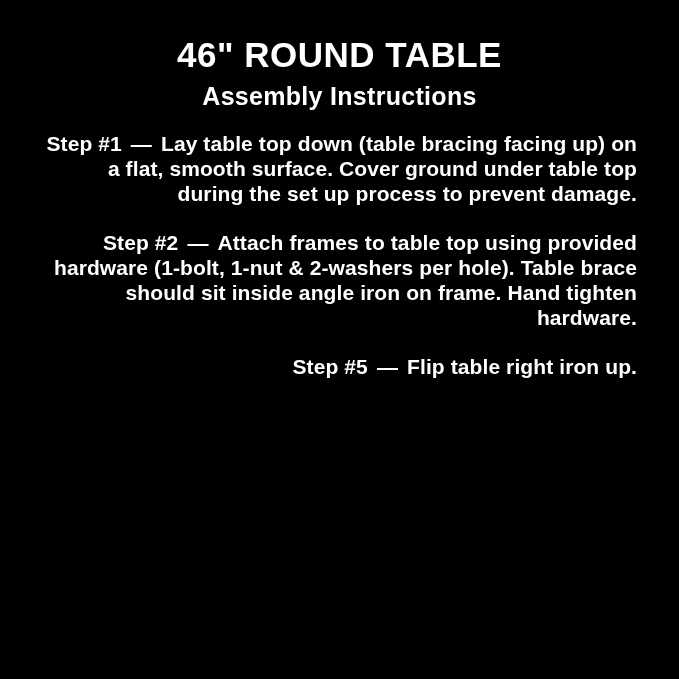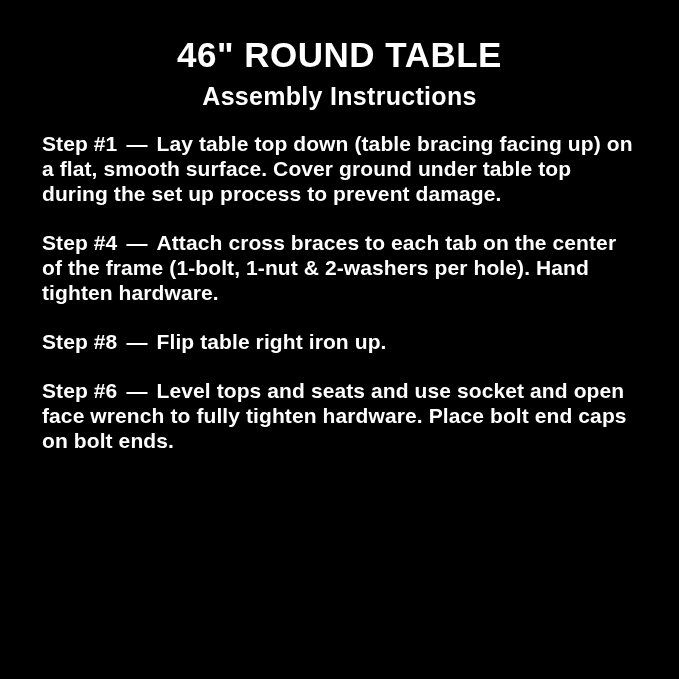--- a/index.html
+++ b/index.html
@@ -35,41 +35,41 @@
     margin: 6px 0 0 0;
   }
   .steps {
     padding: 20px 42px 0 42px;
   }
   .step {
     font-size: 21px;
     line-height: 25px;
     margin: 0 0 24px 0;
     letter-spacing: 0.1px;
+    text-align: right;
   }
   .step-label {
     white-space: nowrap;
   }
   .step-sep {
     padding: 0 9px;
   }
 </style>
 </head>
 <body>
 
 <div class="card">
   <div class="header">
     <h1 class="title">46" ROUND TABLE</h1>
     <h2 class="subtitle">Assembly Instructions</h2>
   </div>
 
   <div class="steps">
     <p class="step"><span class="step-label">Step #1</span><span class="step-sep">—</span><span>Lay table top down (table bracing facing up) on a flat, smooth surface. Cover ground under table top during the set up process to prevent damage.</span></p>
 
+    <p class="step"><span class="step-label">Step #2</span><span class="step-sep">—</span><span>Attach frames to table top using provided hardware (1-bolt, 1-nut &amp; 2-washers per hole). Table brace should sit inside angle iron on frame. Hand tighten hardware.</span></p>
 
 
-    <p class="step"><span class="step-label">Step #4</span><span class="step-sep">—</span><span>Attach cross braces to each tab on the center of the frame (1-bolt, 1-nut &amp; 2-washers per hole). Hand tighten hardware.</span></p>
 
-    <p class="step"><span class="step-label">Step #8</span><span class="step-sep">—</span><span>Flip table right iron up.</span></p>
+    <p class="step"><span class="step-label">Step #5</span><span class="step-sep">—</span><span>Flip table right iron up.</span></p>
 
-    <p class="step"><span class="step-label">Step #6</span><span class="step-sep">—</span><span>Level tops and seats and use socket and open face wrench to fully tighten hardware. Place bolt end caps on bolt ends.</span></p>
   </div>
 </div>
 
 </body></html>

